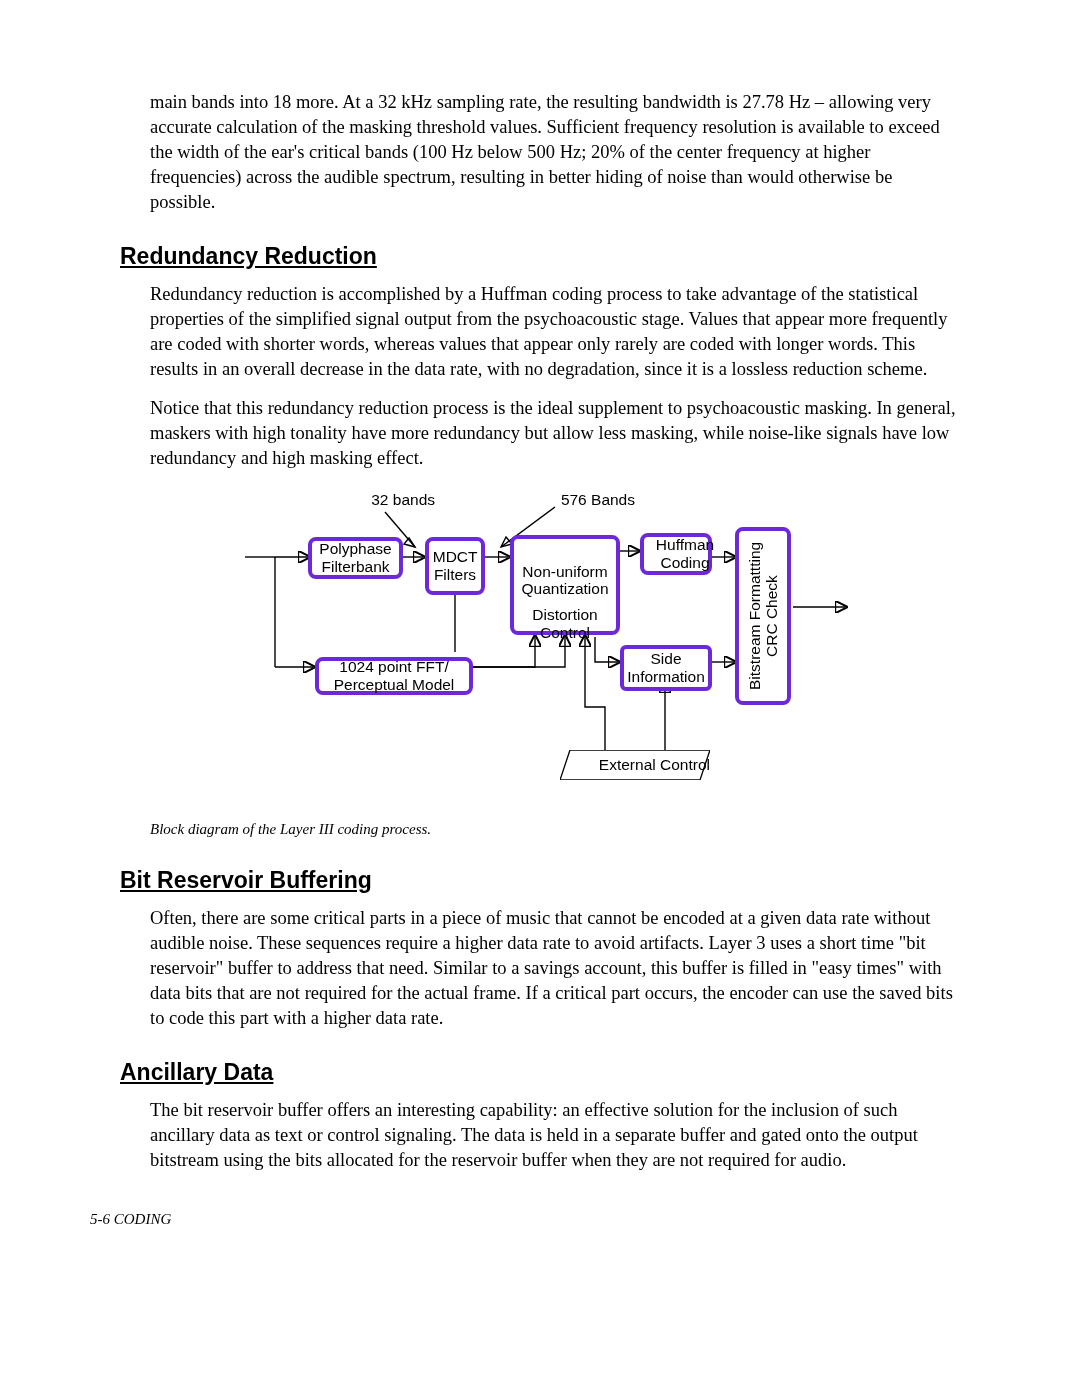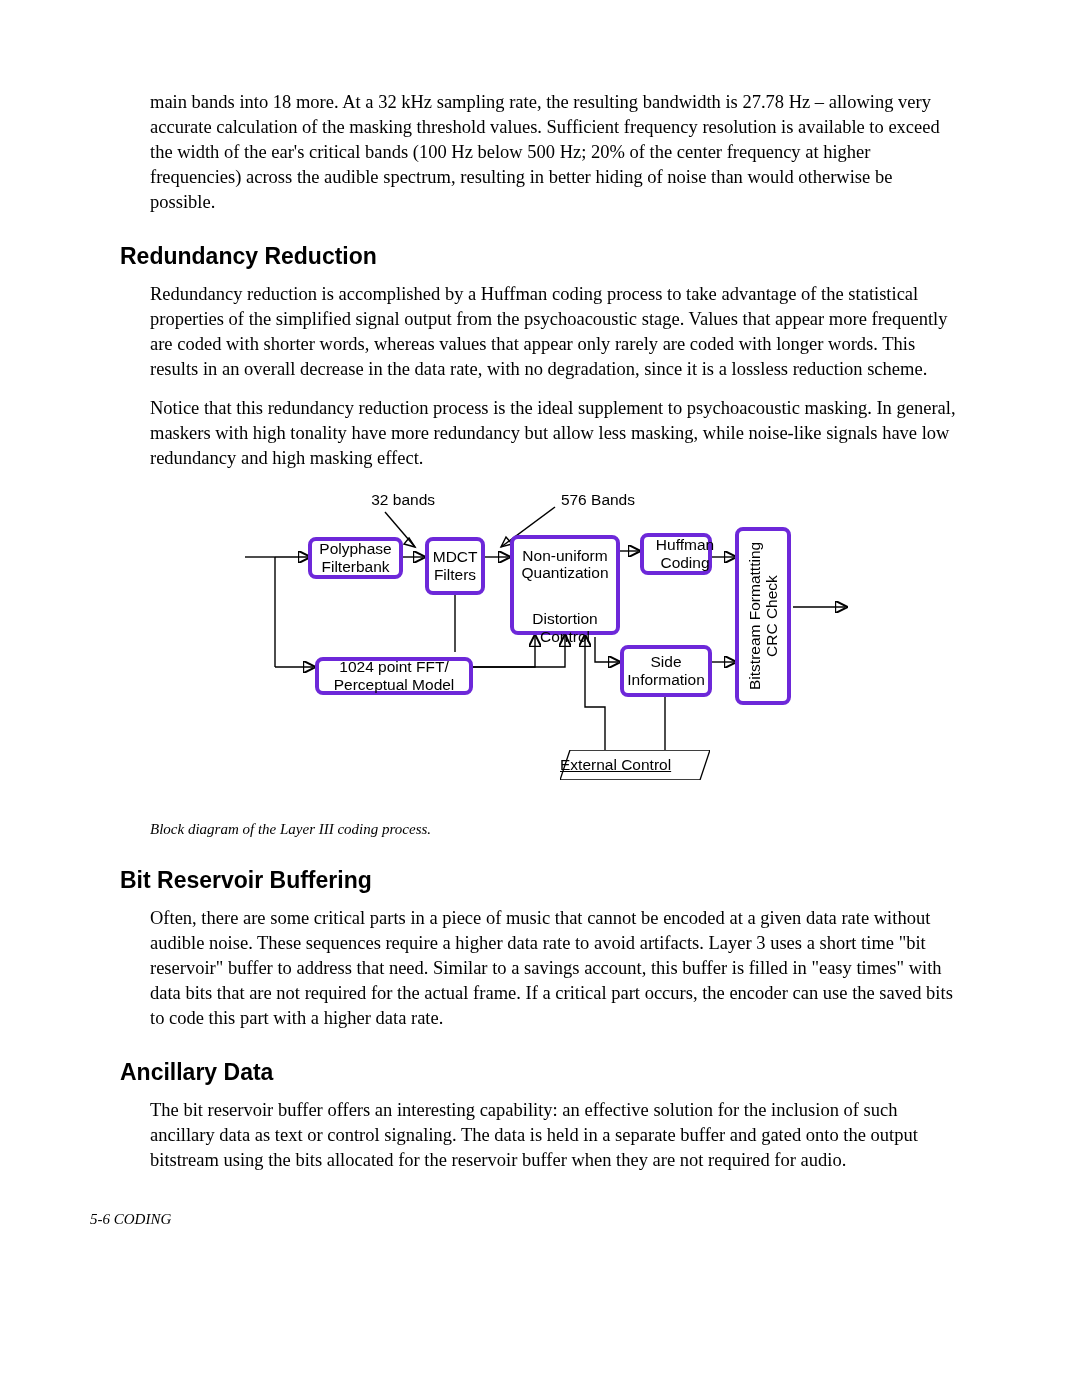--- a/index.html
+++ b/index.html
@@ -16,20 +16,21 @@
     .para {
       margin: 0 0 14px 30px;
       text-align: left;
     }
     h2 {
       font-family: 'Segoe UI', 'Myriad Pro', 'Helvetica Neue', Arial, sans-serif;
       font-weight: 700;
       font-size: 23px;
       margin: 26px 0 10px 0;
       color: #000;
+      text-decoration: underline;
     }
     .diagram-wrap {
       margin: 26px 0 10px 30px;
     }
     .caption {
       font-style: italic;
       font-family: Georgia, serif;
       font-size: 15px;
       text-align: left;
       margin: 12px 0 14px 30px;
@@ -133,40 +134,40 @@
       <line x1="310" y1="10" x2="256" y2="50"></line>
       <path d="M261,40 L256,50 L267,47 Z" class="arrowhead"></path>
     </svg>
 
     <div class="label" style="left:100px; top:-6px; width:90px;">32 bands</div>
     <div class="label" style="left:290px; top:-6px; width:100px;">576 Bands</div>
 
     <div class="node" style="left:63px; top:40px; width:95px; height:42px;">Polyphase Filterbank</div>
     <div class="node" style="left:180px; top:40px; width:60px; height:58px;">MDCT Filters</div>
 
-    <div class="node" style="left:265px; top:38px; width:110px; height:100px; flex-direction:column; justify-content:flex-start; padding-top:8px; gap:28px;">
+    <div class="node" style="left:265px; top:38px; width:110px; height:100px; flex-direction:column; justify-content:flex-start; padding-top:24px; gap:8px;">
       <div>Non-uniform Quantization</div>
       <div>Distortion Control</div>
     </div>
 
     <div class="node" style="left:395px; top:36px; width:72px; height:42px;padding-left:24px;">Huffman Coding</div>
 
     <div class="node" style="left:490px; top:30px; width:56px; height:178px;">
       <span style="writing-mode: vertical-rl; transform: rotate(180deg); line-height:1.1;">Bitstream Formattting CRC Check</span>
     </div>
 
     <div class="node" style="left:70px; top:160px; width:158px; height:38px;">1024 point FFT/ Perceptual Model</div>
 
-    <div class="node" style="left:375px; top:148px; width:92px; height:52px;">Side Information</div>
+    <div class="node" style="left:375px; top:148px; width:92px; height:46px;border-radius:6px;">Side Information</div>
 
     <div style="position:absolute; left:315px; top:253px; width:150px; height:30px;">
       <svg width="150" height="30" style="position:absolute; top:0; left:0;">
         <polygon points="10,0 150,0 140,30 0,30" fill="#fff" stroke="#000" stroke-width="1.3"></polygon>
       </svg>
-      <div style="position:absolute; top:5px; left:0; width:150px; text-align:left;text-decoration:underline;">External Control</div>
+      <div style="position:absolute; top:5px; left:0; width:150px; text-align:right;">External Control</div>
     </div>
   </div>
 </div>
 
 <div class="caption">Block diagram of the Layer III coding process.</div>
 
 <h2>Bit Reservoir Buffering</h2>
 <p class="para">Often, there are some critical parts in a piece of music that cannot be encoded at a given data rate without audible noise. These sequences require a higher data rate to avoid artifacts. Layer 3 uses a short time "bit reservoir" buffer to address that need. Similar to a savings account, this buffer is filled in "easy times" with data bits that are not required for the actual frame. If a critical part occurs, the encoder can use the saved bits to code this part with a higher data rate.</p>
 
 <h2>Ancillary Data</h2>

